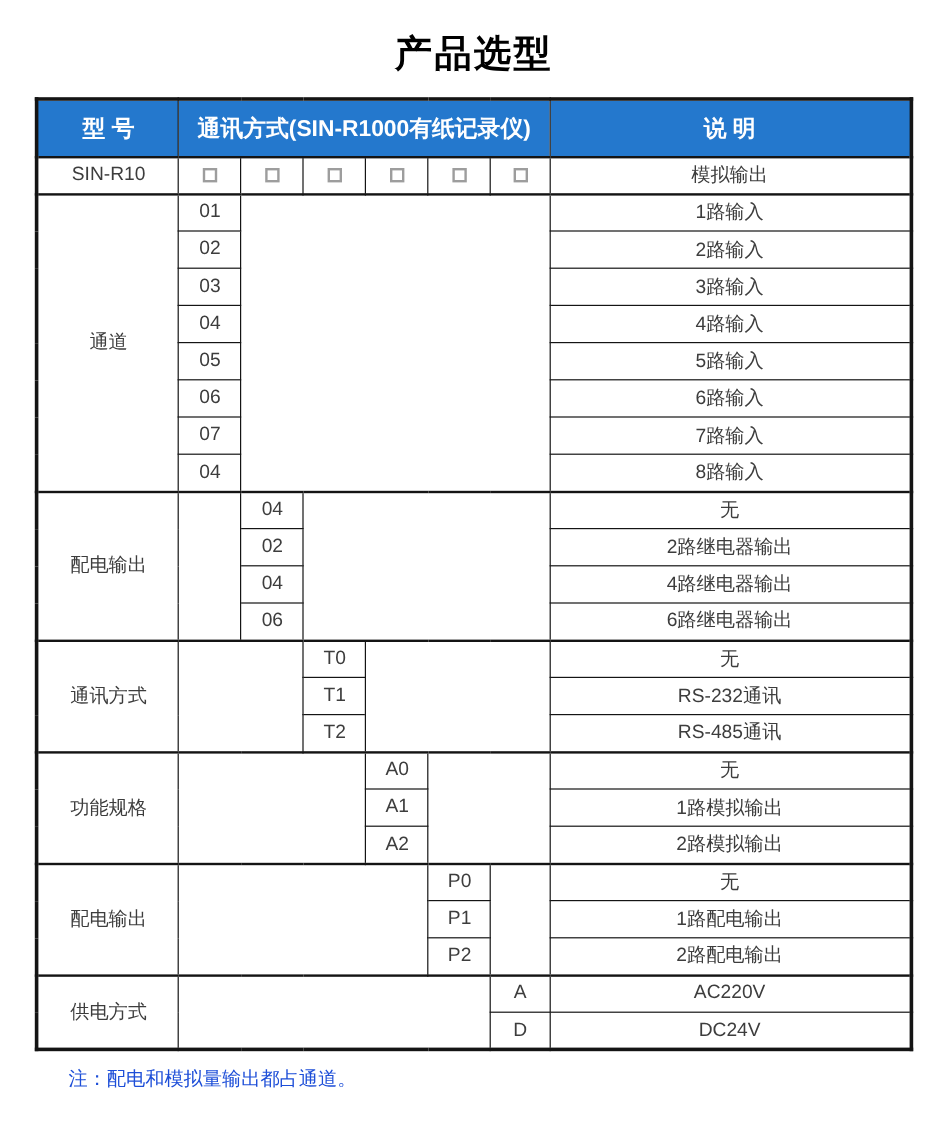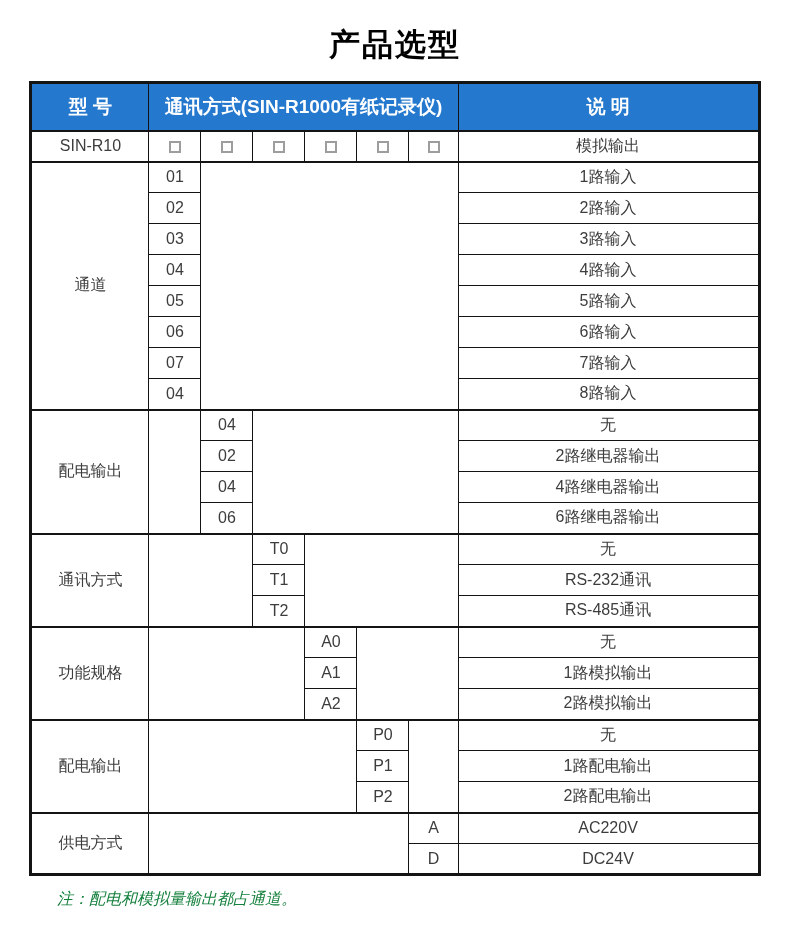--- a/index.html
+++ b/index.html
@@ -63,22 +63,21 @@
   span.checkbox{
     display:inline-block;
     width:12px;height:12px;
     border:2px solid var(--cb-border);
     background:#ffffff;
     vertical-align:middle;
   }
   p.footnote{
     margin:13px 0 0 57px;
     font-size:16px;
-    color:#15803d;
-    font-style:italic;
+    color:#1d4ed8;
   }
 </style>
 </head>
 <body>
 
 <h1 class="page-title">产品选型</h1>
 
 <table class="sel">
   <colgroup>
     <col style="width:118px">

